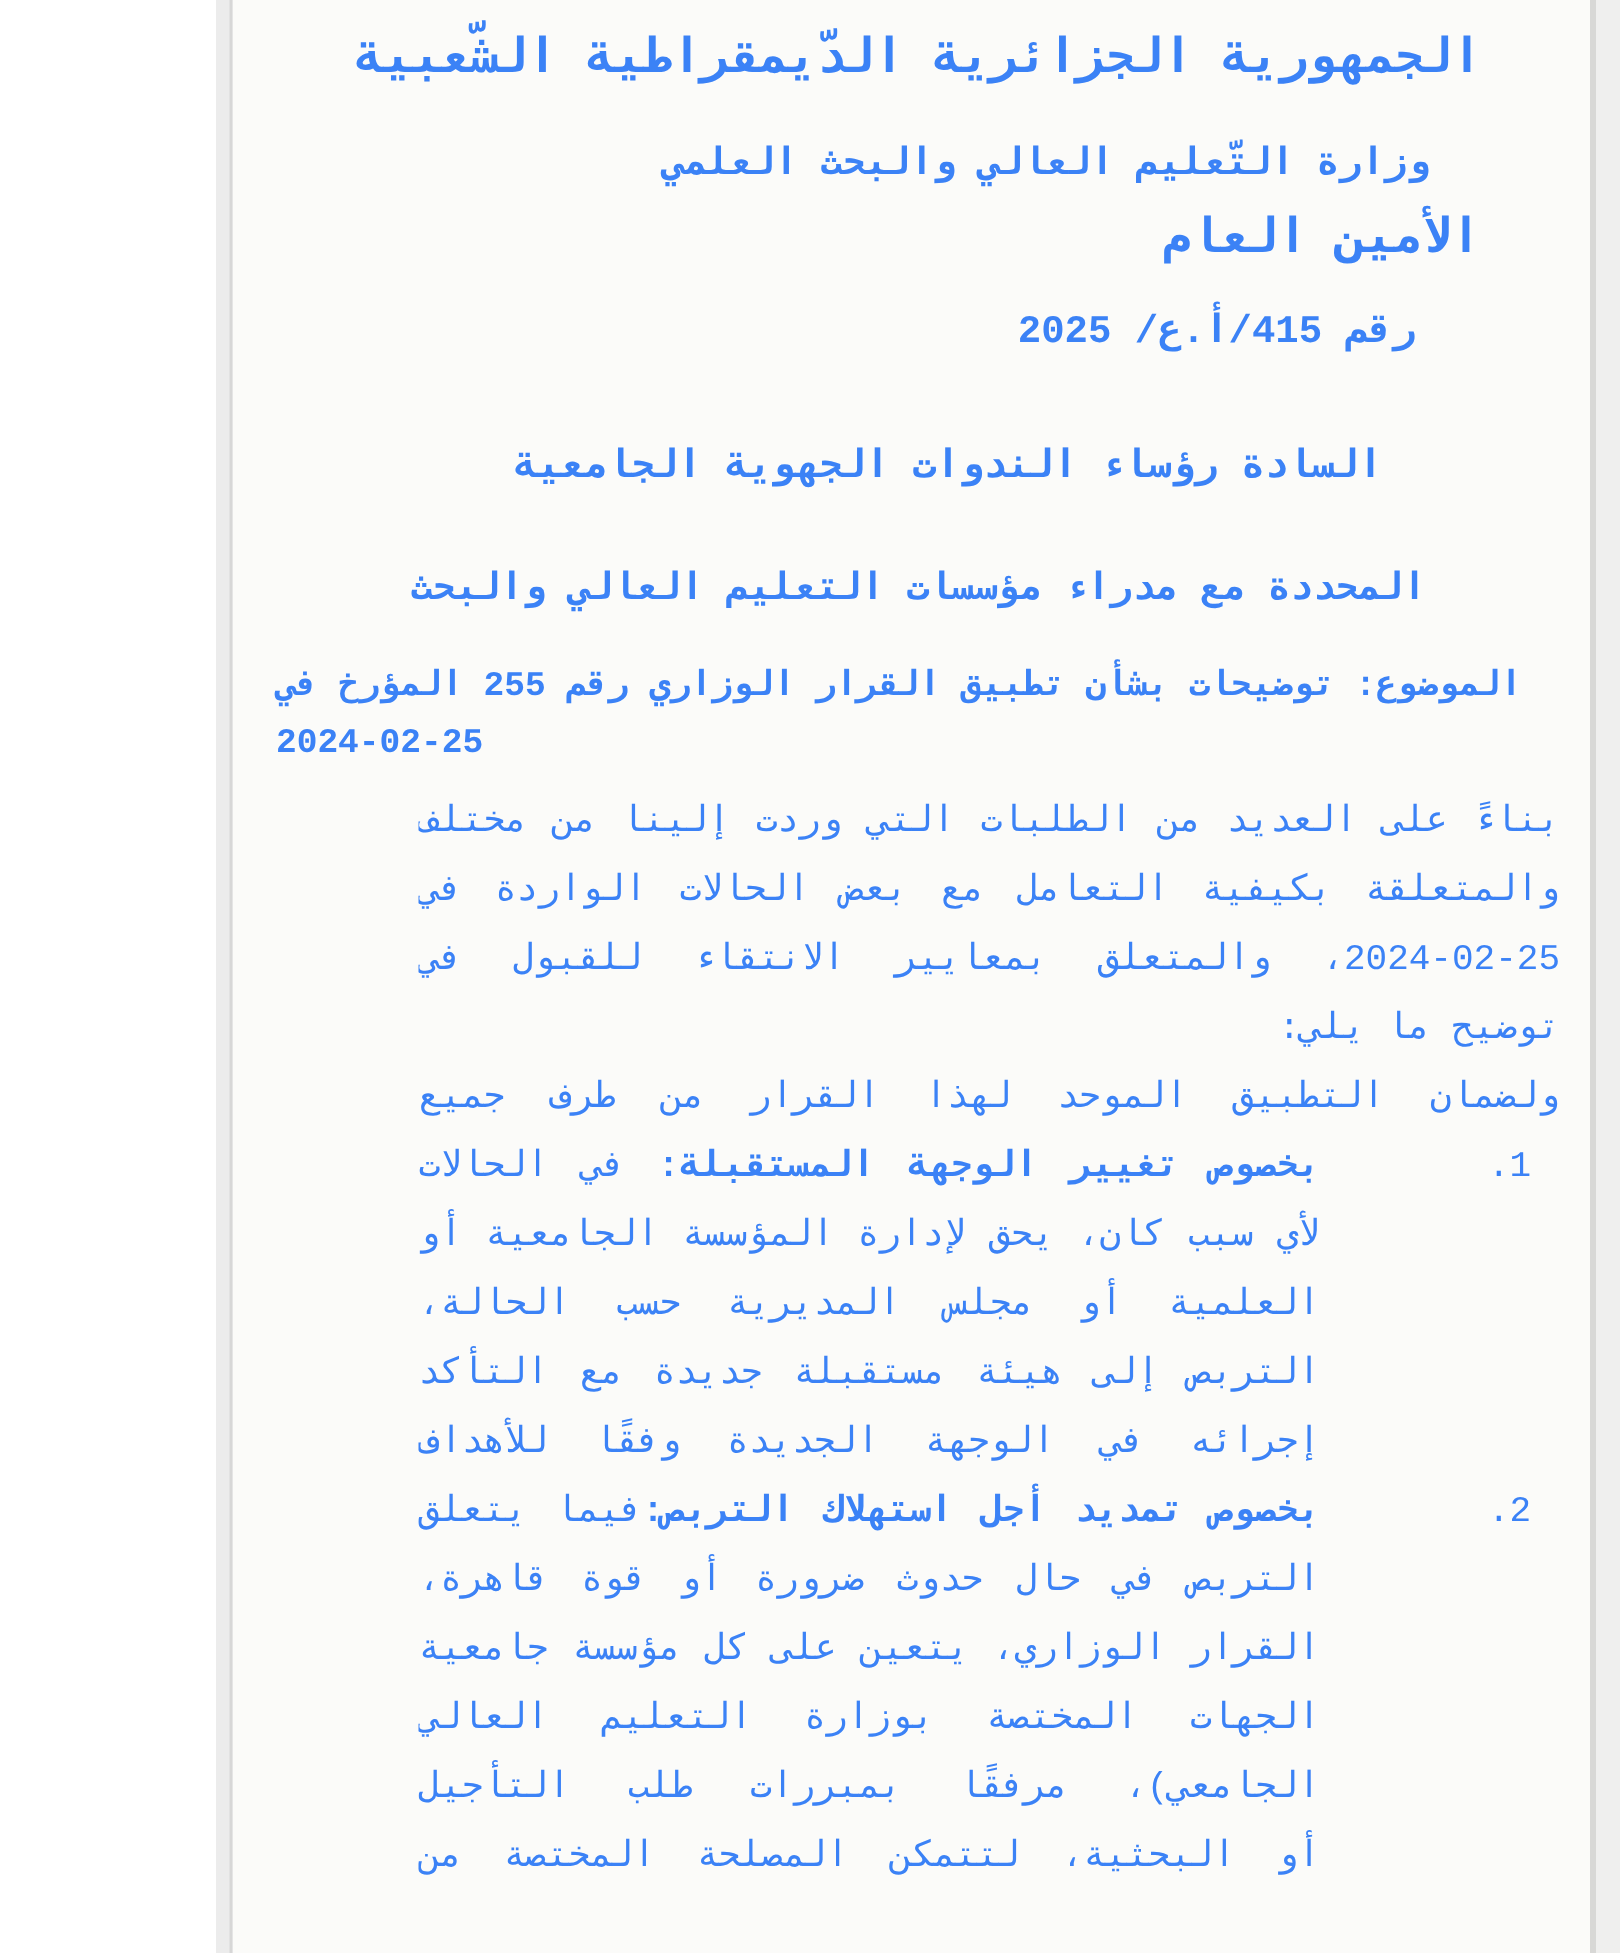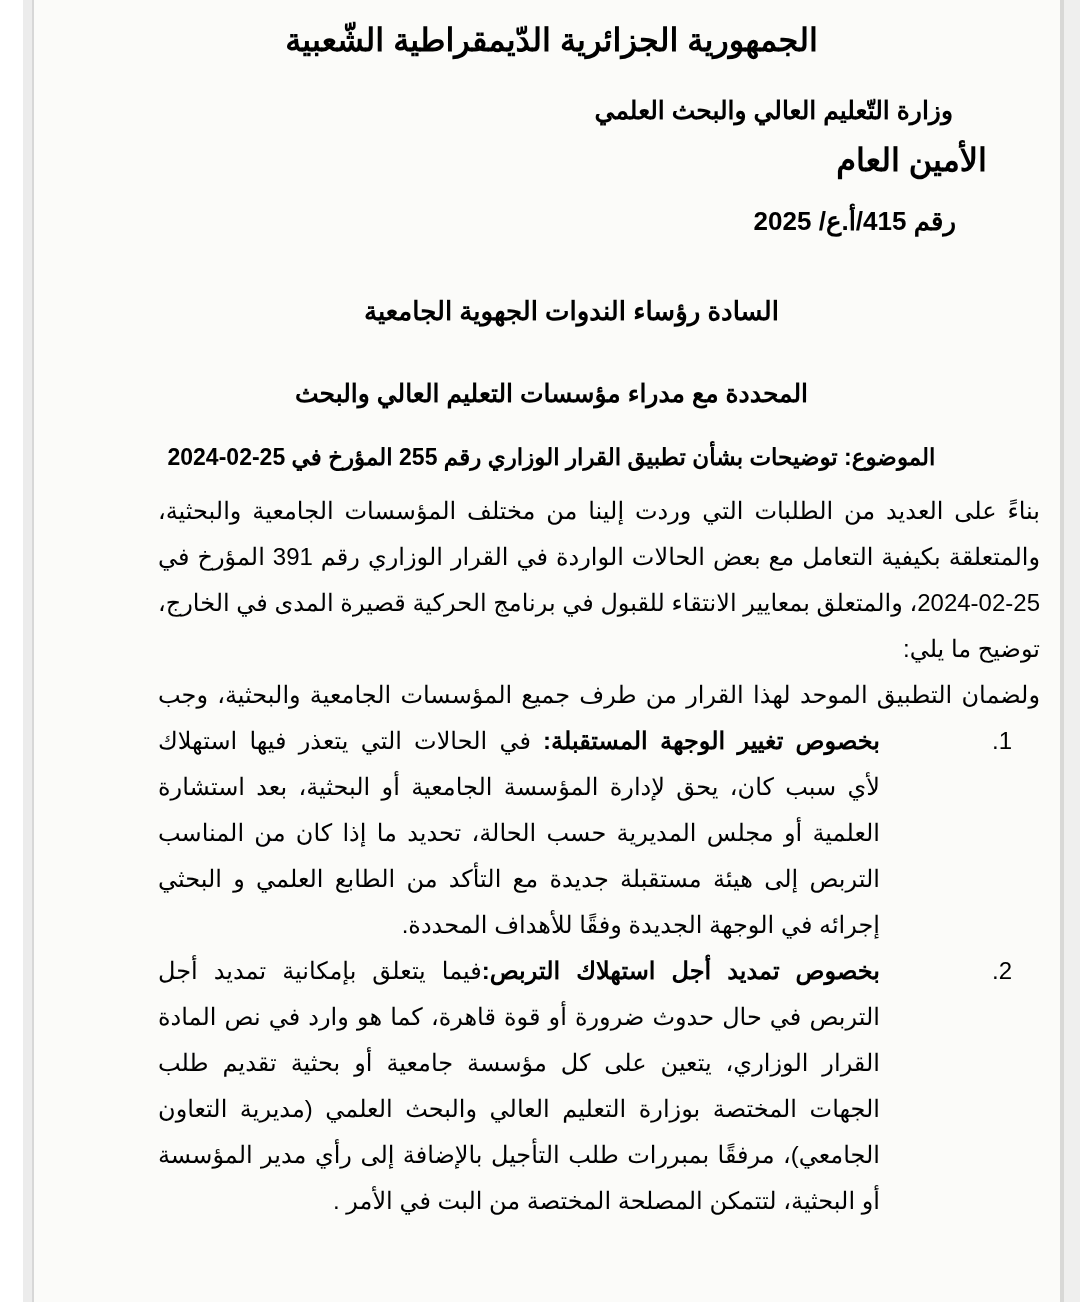--- a/index.html
+++ b/index.html
@@ -1,21 +1,21 @@
 <!DOCTYPE html>
 <html lang="ar" dir="rtl"><head>
 <meta charset="utf-8">
 <style>
   html,body{margin:0;padding:0;background:#ffffff;}
   .page{
     position:relative;
-    width:1057px;height:1302px;
+    width:936px;height:1302px;
     background:#fbfbf9;
-    font-family:Liberation Sans, sans-serif;
-    color:#000000;
+    font-family:Liberation Mono, monospace;
+    color:#3b82f6;
     direction:rtl;
     overflow:hidden;
   }
   .edge{position:absolute;top:0;bottom:0;}
   .edge-left{left:0;width:9px;background:#ececec;border-right:2px solid #d7d7d7;}
   .edge-right{right:0;width:16px;background:#efefee;border-left:4px solid #d8d8d6;}
 
   .republic{
     padding-top:16px;
     text-align:center;
@@ -34,30 +34,30 @@
   
   .ministry, .office{position:relative;text-align:right;}
   .ministry{padding-right:127px;padding-left:0;margin-top:24px;}
   .office{
     margin-top:4px;
     padding-right:93px;
     font-size:32px;font-weight:bold;line-height:48px;
   }
 
   .refrow{position:relative;margin-top:16px;height:42px;font-weight:bold;}
-  .refnum{position:absolute;right:124px;top:0;font-size:26px;line-height:42px;}
+  .refnum{position:absolute;right:136px;top:0;font-size:26px;line-height:42px;}
   .refdate{position:absolute;left:180px;top:2px;font-size:25px;line-height:42px;direction:rtl;}
 
   .addr1{margin-top:48px;text-align:center;font-size:26px;font-weight:bold;line-height:42px;margin-left:40px;}
   .addr2{margin-top:40px;text-align:center;font-size:25px;font-weight:bold;line-height:42px;}
 
   .subject{
     margin-top:24px;
     padding:0 40px;
-    text-align:center;
+    text-align:left;
     font-size:23px;font-weight:bold;line-height:38px;
   }
 
   .bodytext{
     margin-top:12px;
     padding-right:40px;
     padding-left:40px;
     font-size:24px;
     line-height:46px;
   }

